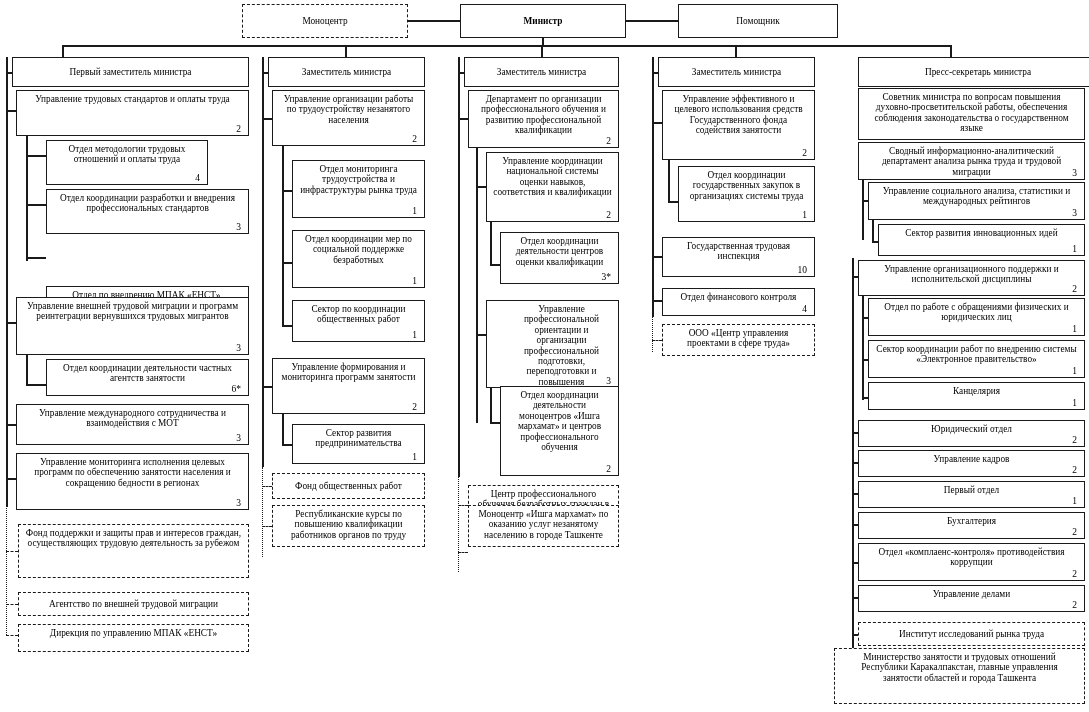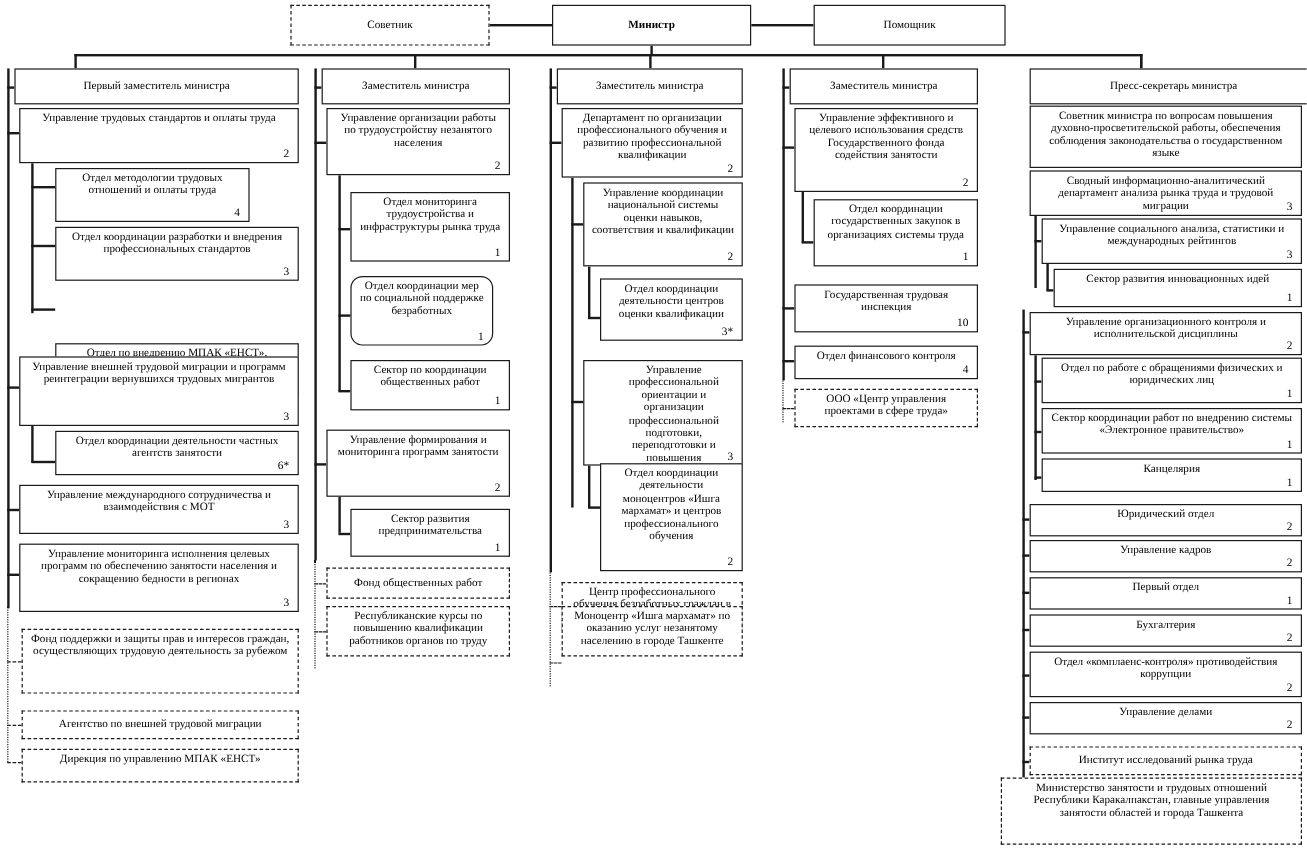--- a/index.html
+++ b/index.html
@@ -54,21 +54,21 @@
     width:0;border-left:1.6px dotted #1a1a1a;
   }
   .dln.hd{height:0;border-top:1.6px dashed #1a1a1a;}
 </style>
 </head>
 <body>
 
 <div id="chart">
 
   <div class="box vc dashed" style="left:242px;top:4px;width:166px;height:34px;">
-    <span class="t">Советник</span>
+    <span class="t">Моноцентр</span>
   </div>
 
   <div class="box vc" style="left:678px;top:4px;width:160px;height:34px;">
     <span class="t">Помощник</span>
   </div>
 
   <div class="box vc bold" style="left:460px;top:4px;width:166px;height:34px;">
     <span class="t">Министр</span>
   </div>
 
@@ -171,21 +171,21 @@
   <div class="ln h" style="left:262px;top:118px;width:10px;"></div>
 
   <div class="ln v" style="left:282px;top:146px;height:180px;"></div>
 
   <div class="box mid" style="left:292px;top:160px;width:133px;height:58px;">
     <span class="t">Отдел мониторинга трудоустройства и инфраструктуры рынка труда</span>
     <span class="cnt">1</span>
   </div>
   <div class="ln h" style="left:282px;top:190px;width:10px;"></div>
 
-  <div class="box mid" style="left:292px;top:230px;width:119px;height:58px;border-radius:10px;">
+  <div class="box mid" style="left:292px;top:230px;width:133px;height:58px;">
     <span class="t">Отдел координации мер по социальной поддержке безработных</span>
     <span class="cnt">1</span>
   </div>
   <div class="ln h" style="left:282px;top:262px;width:10px;"></div>
 
   <div class="box mid" style="left:292px;top:300px;width:133px;height:42px;">
     <span class="t">Сектор по координации общественных работ</span>
     <span class="cnt">1</span>
   </div>
   <div class="ln h" style="left:282px;top:325px;width:10px;"></div>
@@ -325,21 +325,21 @@
   <div class="ln v" style="left:872px;top:220px;height:22px;"></div>
   <div class="box mid" style="left:878px;top:224px;width:207px;height:32px;">
     <span class="t">Сектор развития инновационных идей</span>
     <span class="cnt">1</span>
   </div>
   <div class="ln h" style="left:872px;top:241px;width:6px;"></div>
 
   <div class="ln v" style="left:852px;top:258px;height:390px;"></div>
 
   <div class="box mid" style="left:858px;top:260px;width:227px;height:36px;">
-    <span class="t">Управление организационного контроля и исполнительской дисциплины</span>
+    <span class="t">Управление организационного поддержки и исполнительской дисциплины</span>
     <span class="cnt">2</span>
   </div>
   <div class="ln h" style="left:852px;top:276px;width:6px;"></div>
 
   <div class="ln v" style="left:862px;top:296px;height:104px;"></div>
 
   <div class="box mid" style="left:868px;top:298px;width:217px;height:38px;">
     <span class="t">Отдел по работе с обращениями физических и юридических лиц</span>
     <span class="cnt">1</span>
   </div>

